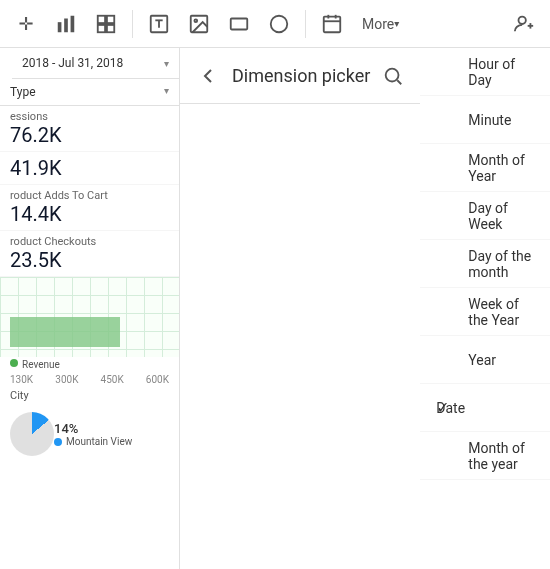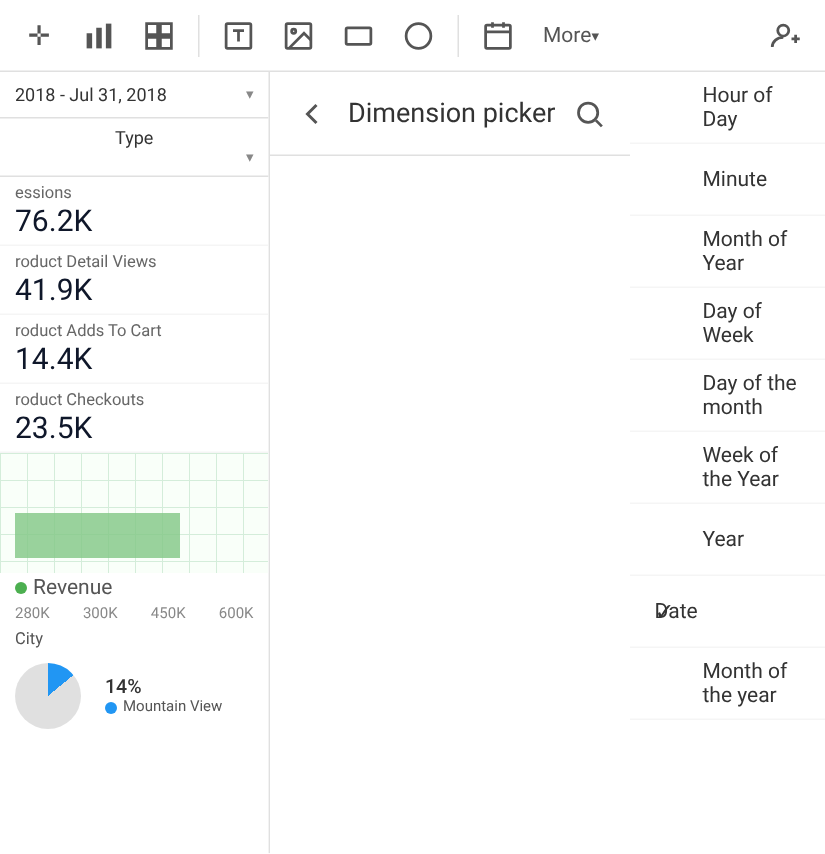--- a/index.html
+++ b/index.html
@@ -84,36 +84,36 @@
     }
 
     .date-range-selector {
       display: flex;
       align-items: center;
       padding: 8px 10px;
       border-bottom: 1px solid #e0e0e0;
       font-size: 12px;
       color: #333;
       cursor: pointer;
+      margin-left: 12px;
     }
     .date-range-selector .dropdown-arrow {
       margin-left: auto;
       color: #888;
       font-size: 10px;
     }
 
     .type-selector {
       display: flex;
-      align-items: center;
+      align-items: flex-start;
       padding: 6px 10px;
       border-bottom: 1px solid #e0e0e0;
       font-size: 12px;
       color: #333;
       cursor: pointer;
-      flex-direction: column;
     }
     .type-selector .dropdown-arrow {
       margin-left: auto;
       color: #888;
       font-size: 10px;
     }
 
     .metrics-area {
       flex: 1;
       overflow: hidden;
@@ -164,39 +164,39 @@
     .x-axis {
       display: flex;
       justify-content: space-between;
       padding: 2px 10px;
       font-size: 10px;
       color: #888;
     }
 
     .legend {
       display: flex;
-      align-items: center;
+      align-items: flex-start;
       padding: 2px 10px;
-      font-size: 14px;
+      font-size: 10px;
       color: #555;
       gap: 4px;
     }
     .legend-dot {
       width: 8px;
       height: 8px;
       border-radius: 50%;
       background: #4caf50;
     }
 
     .pie-area {
       height: 60px;
       display: flex;
       align-items: center;
       padding: 4px 10px;
-      gap: 16px;
+      gap: 0;
     }
 
     .pie-chart {
       width: 44px;
       height: 44px;
       border-radius: 50%;
       background: conic-gradient(#2196f3 0% 14%, #e0e0e0 14% 100%);
       flex-shrink: 0;
     }
 
@@ -361,21 +361,20 @@
       <span>Type</span>
       <span class="dropdown-arrow">▾</span>
     </div>
 
     <div class="metrics-area">
       <div class="metric-item">
         <div class="metric-label">essions</div>
         <div class="metric-value">76.2K</div>
       </div>
       <div class="metric-item">
-        <div class="metric-label">roduct Detail Views</div>
         <div class="metric-value">41.9K</div>
       </div>
       <div class="metric-item">
         <div class="metric-label">roduct Adds To Cart</div>
         <div class="metric-value">14.4K</div>
       </div>
       <div class="metric-item">
         <div class="metric-label">roduct Checkouts</div>
         <div class="metric-value">23.5K</div>
       </div>
@@ -383,21 +382,21 @@
       <div class="chart-area">
         <div class="chart-bar" style="left:10px;width:110px;height:30px;bottom:10px;"></div>
       </div>
 
       <div class="legend">
         <div class="legend-dot"></div>
         <span>Revenue</span>
       </div>
 
       <div class="x-axis">
-        <span>280K</span>
+        <span>130K</span>
         <span>300K</span>
         <span>450K</span>
         <span>600K</span>
       </div>
 
       <div class="city-label">City</div>
 
       <div class="pie-area">
         <div class="pie-chart"></div>
         <div>

